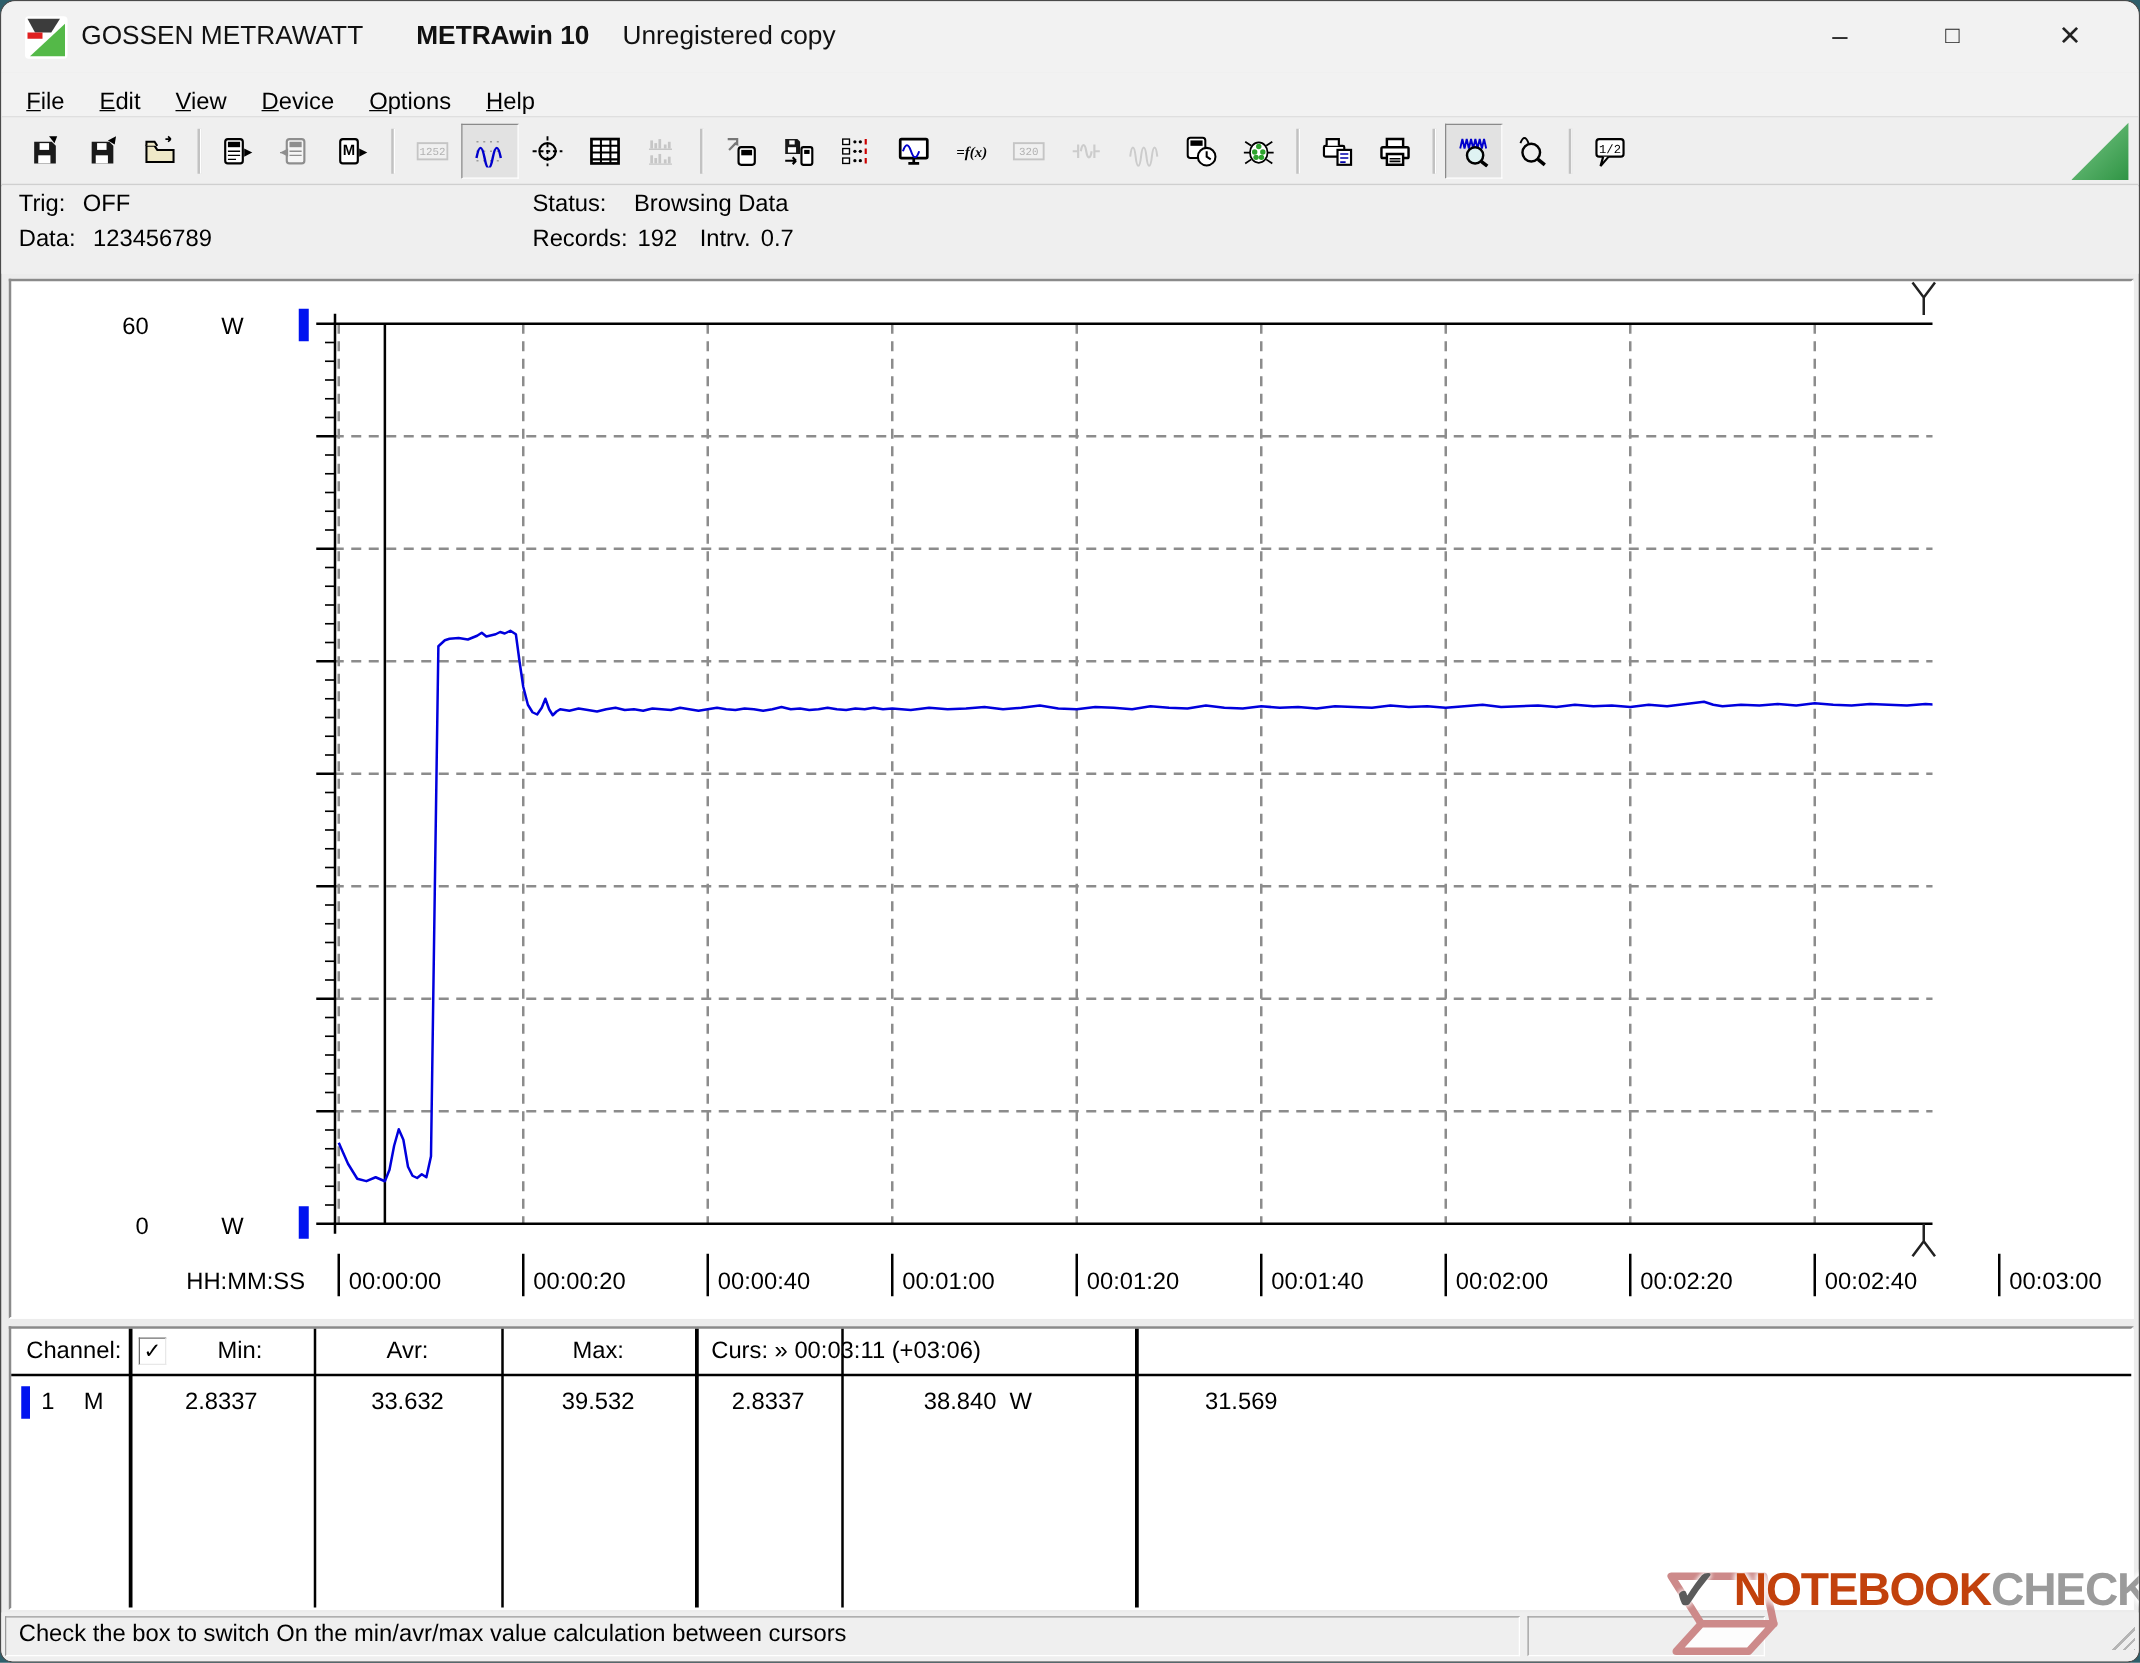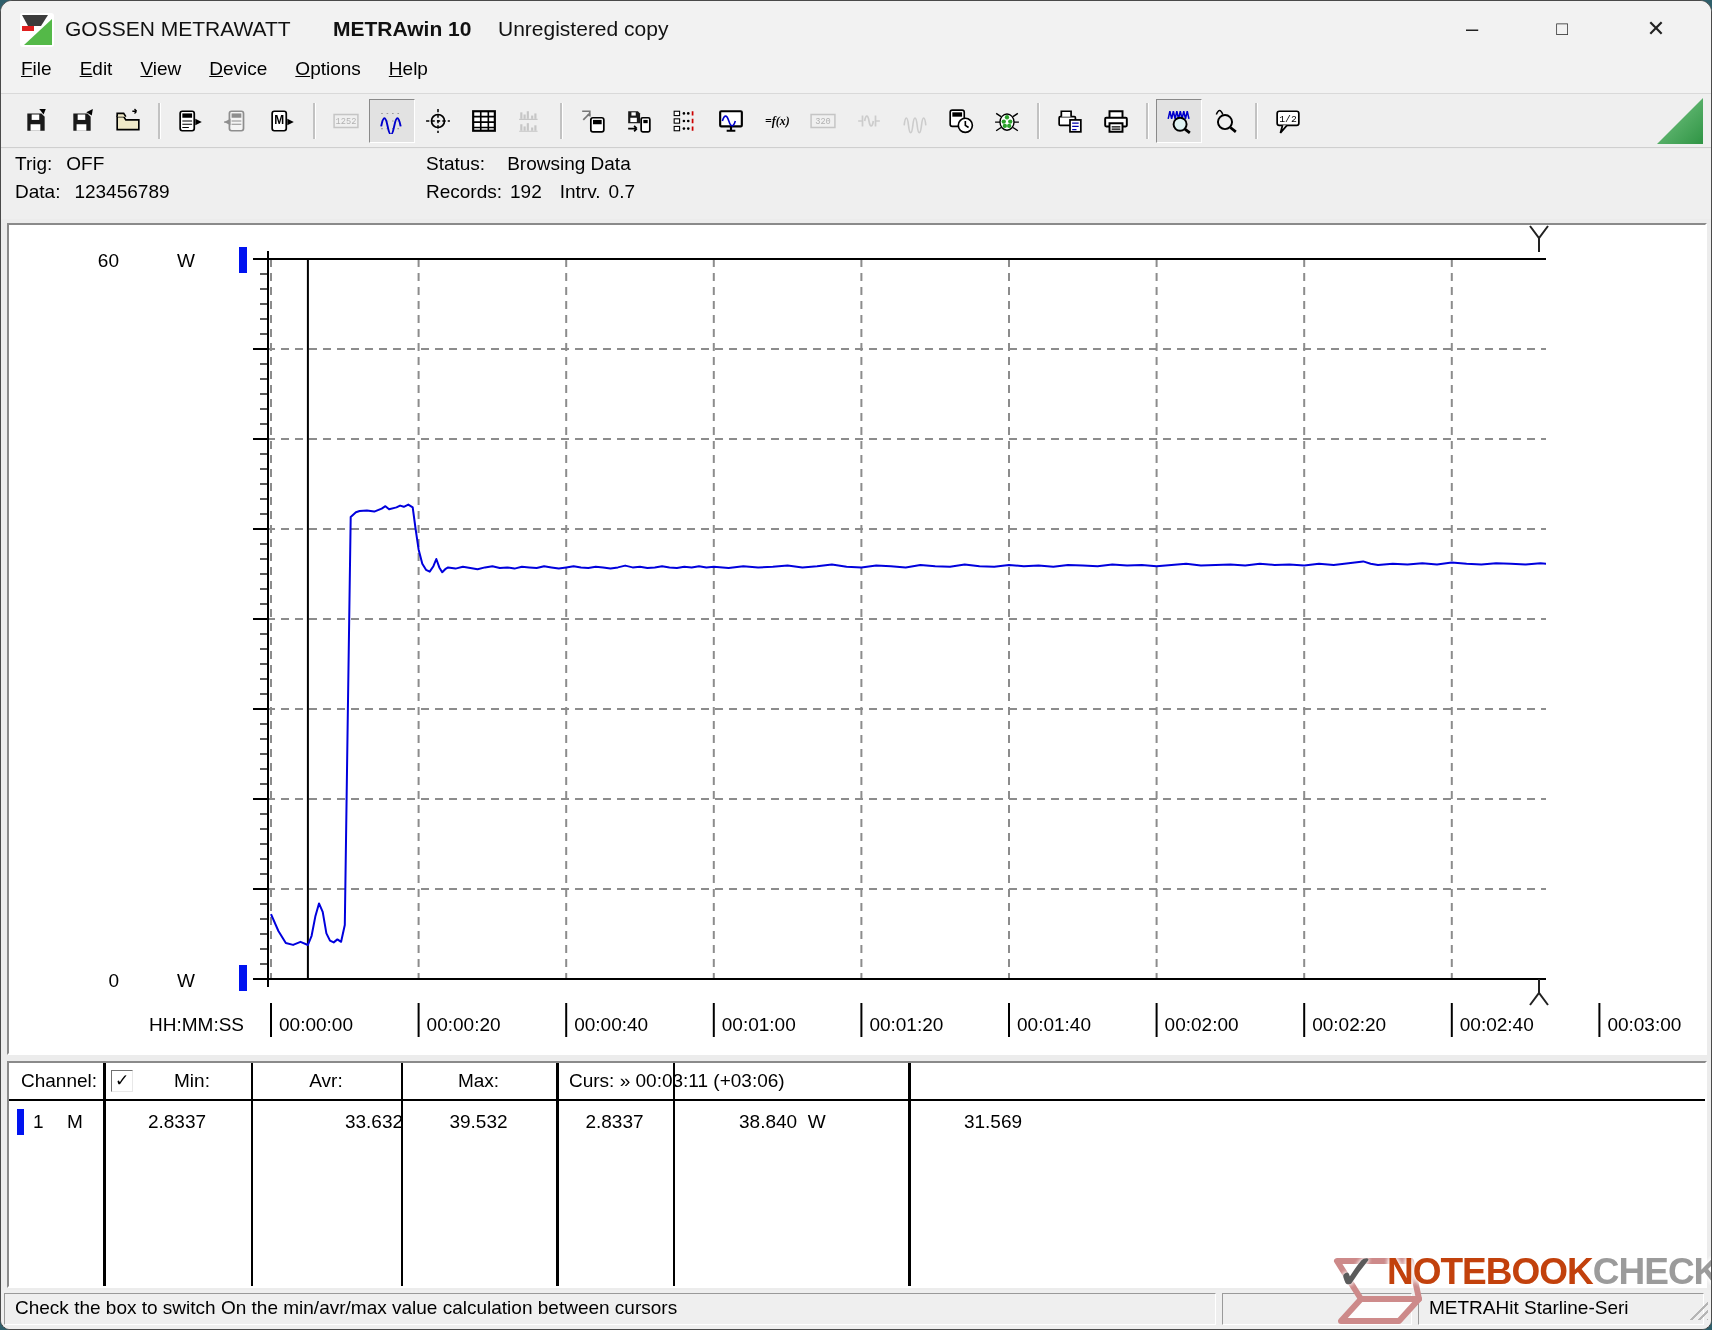--- a/index.html
+++ b/index.html
@@ -9,21 +9,21 @@
   
   .titlebar{position:absolute;left:0;top:0;width:100%;height:57px;background:#f2f2f2;}
   .app-icon{position:absolute;left:18px;top:11px;width:36px;height:36px;}
   .title-text{position:absolute;top:16px;font-size:21px;color:#111;white-space:nowrap;}
   .t-brand{left:64px;} .t-app{left:332px;font-weight:bold;} .t-note{left:497px;}
   .winbtn{position:absolute;top:6px;width:58px;height:44px;display:flex;align-items:center;justify-content:center;
     font-size:22px;color:#222;}
   .wb-min{left:1442px;} .wb-max{left:1532px;font-size:19px;} .wb-close{left:1626px;}
   
   .menubar{position:absolute;left:0;top:57px;width:100%;height:36px;background:#f2f2f2;
-    border-bottom:1px solid #d9d9d9;display:flex;align-items:flex-start;padding-left:6px;box-sizing:border-box;}
+    border-bottom:1px solid #d9d9d9;display:flex;align-items:flex-end;padding-left:6px;box-sizing:border-box;}
   .menu-item{font-size:19px;color:#000;padding:0 14px;}
   .menu-item u{text-decoration:underline;}
   
   .toolbar{position:absolute;left:0;top:93px;width:100%;height:54px;background:#efefef;
     border-bottom:1px solid #cfcfcf;display:flex;align-items:center;padding-left:12px;box-sizing:border-box;}
   .tbtn{width:44px;height:42px;display:flex;align-items:center;justify-content:center;flex:0 0 auto;
     border:1px solid transparent;}
   .tbtn.active{background:#e2e2e2;border-color:#8a8a8a #ffffff #ffffff #8a8a8a;}
   .tbtn.disabled svg{opacity:.4;filter:grayscale(1);}
   .tsep{width:2px;height:36px;background:#c2c2c2;border-right:1px solid #fff;margin:0 7px;flex:0 0 auto;}
@@ -452,31 +452,30 @@
     <div class="checkbox" style="left:102px;top:7px;">✓</div>
     <div class="sp-text sp-center" style="left:124px;top:7px;width:118px;">Min:</div>
     <div class="sp-text sp-center" style="left:242px;top:7px;width:150px;">Avr:</div>
     <div class="sp-text sp-center" style="left:392px;top:7px;width:155px;">Max:</div>
     <div class="sp-text" style="left:560px;top:7px;">Curs: » 00:03:11 (+03:06)</div>
 
     <div class="chan-marker" style="left:8px;top:46px;"></div>
     <div class="sp-text" style="left:24px;top:48px;">1</div>
     <div class="sp-text" style="left:58px;top:48px;">M</div>
     <div class="sp-text sp-center" style="left:94px;top:48px;width:148px;">2.8337</div>
-    <div class="sp-text sp-center" style="left:242px;top:48px;width:150px;padding-left:48px;">33.632</div>
+    <div class="sp-text sp-center" style="left:242px;top:48px;width:150px;">33.632</div>
     <div class="sp-text sp-center" style="left:392px;top:48px;width:155px;">39.532</div>
     <div class="sp-text sp-center" style="left:547px;top:48px;width:117px;">2.8337</div>
     <div class="sp-text" style="left:730px;top:48px;"><span>38.840</span>&nbsp;&nbsp;<span>W</span></div>
     <div class="sp-text sp-center" style="left:899px;top:48px;width:170px;">31.569</div>
   </div>
 
   <div class="statusbar">
     <div class="sb-sect" style="left:3px;width:1212px;">Check the box to switch On the min/avr/max value calculation between cursors</div>
     <div class="sb-sect" style="left:1221px;width:190px;"></div>
-    <div class="sb-sect" style="left:1417px;width:286px;">METRAHit Starline-Seri</div>
     <div class="sb-grip"></div>
   </div>
 
   <div class="watermark">
     <svg class="wm-laptop" width="118" height="78" viewBox="0 0 118 78">
       <path d="M18 6 L92 6 L100 44 L42 44 Z" fill="none" stroke="#cd8a8a" stroke-width="6" stroke-linejoin="round"></path>
       <path d="M42 44 L100 44 L80 66 L22 66 Z" fill="#fdfdfd" stroke="#cd8a8a" stroke-width="6" stroke-linejoin="round"></path>
     </svg>
     <div class="wm-check">✓</div>
     <div class="wm-text"><span class="wm-t1">NOTEBOOK</span><span class="wm-t2">CHECK</span></div>

